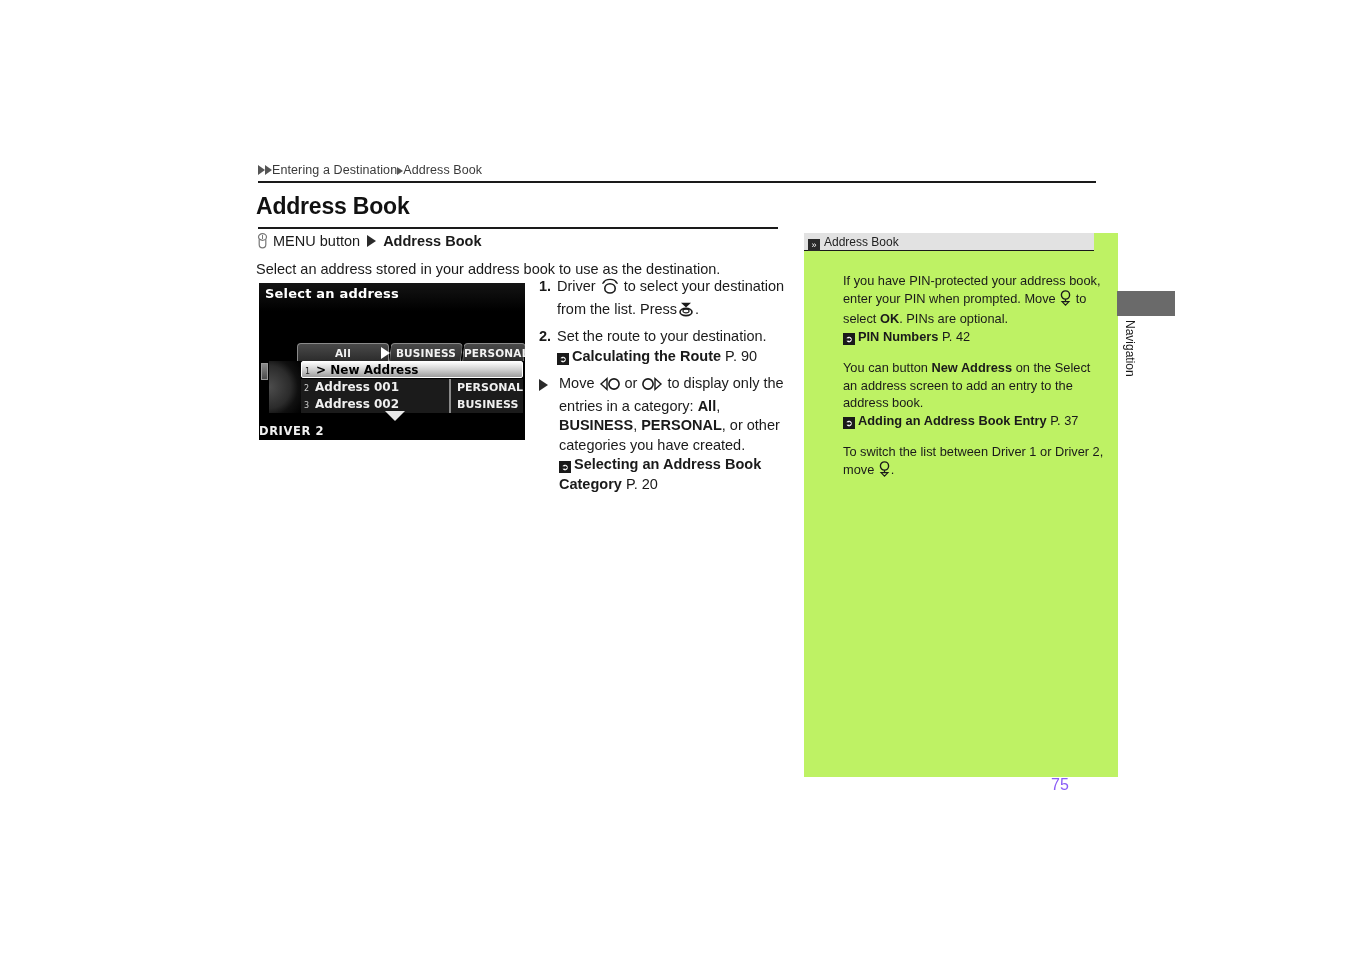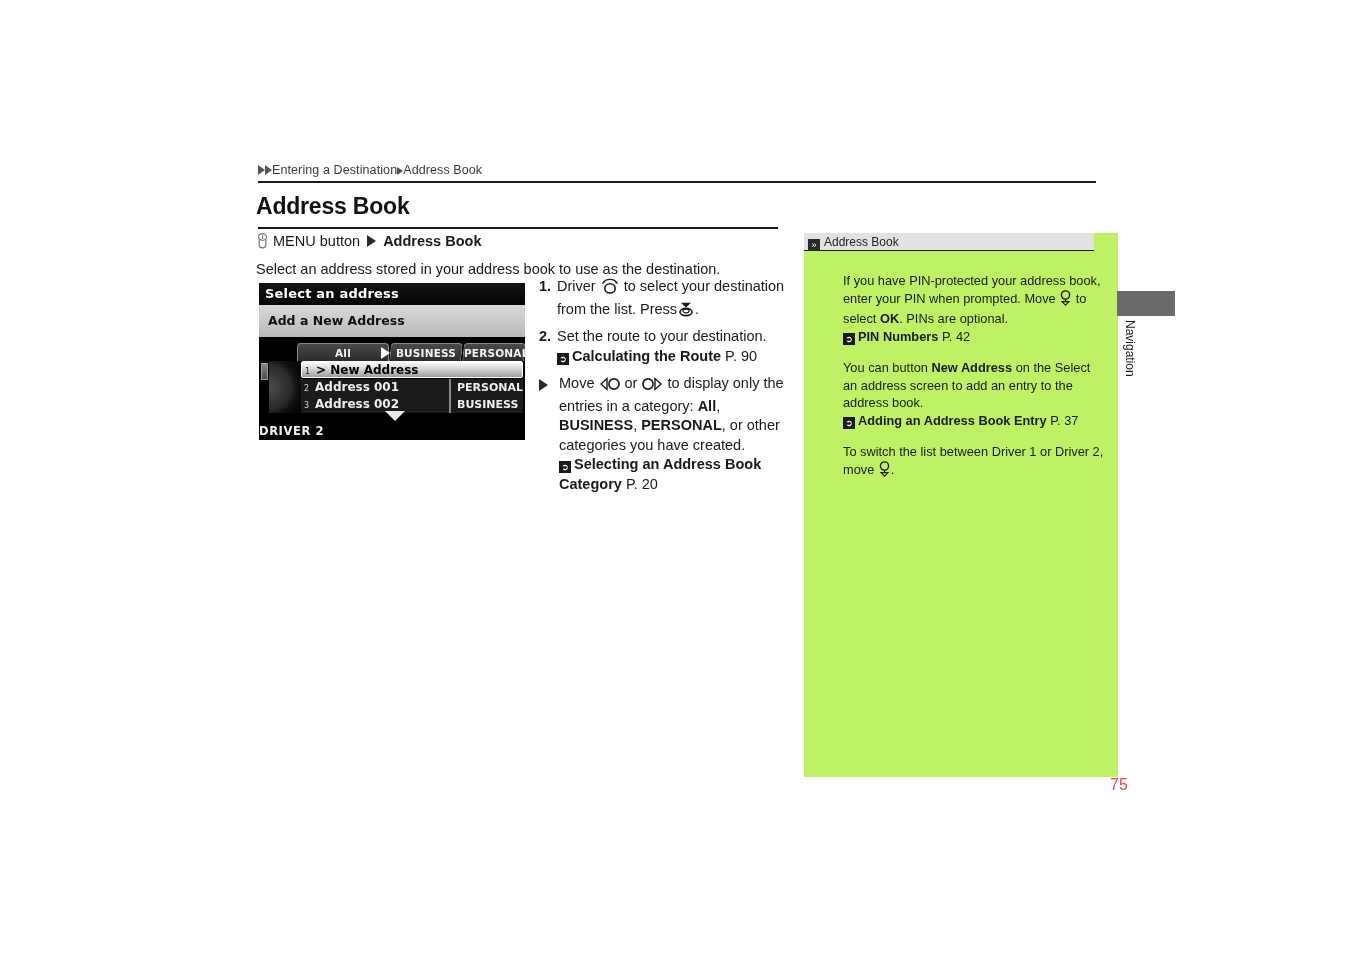--- a/index.html
+++ b/index.html
@@ -376,24 +376,24 @@
     transform: rotate(90deg);
     transform-origin: left top;
     position: absolute;
     left: 26px; top: 0;
     white-space: nowrap;
   }
 
   
   #pagenum {
     position: absolute;
-    left: 1110px;
+    left: 1051px;
     top: 776px;
     font-size: 16px;
-    color: #ef4444;
+    color: #8b5cf6;
   }
 </style>
 </head>
 <body>
 
 <div id="page">
 
   <div id="header">
     <span class="crumbtext"><span class="tri"></span><span class="tri"></span><span>Entering a Destination</span><span class="tri sm"></span><span>Address Book</span></span>
   </div>
@@ -411,21 +411,20 @@
           </svg></span>
       <span>MENU button</span>
       <span class="tri" style="border-left-color:#2a2a2a;border-left-width:9px;border-top-width:6px;border-bottom-width:6px;vertical-align:-1px;margin:0 3px;"></span>
       <span class="b">Address Book</span>
     </div>
     <div class="intro">Select an address stored in your address book to use as the destination.</div>
   </div>
 
   <div id="navshot">
     <div id="ns-title">Select an address</div>
-    <div id="ns-newaddr">Add a New Address</div>
 
     <div id="ns-tabs">
       <div class="ns-tab" id="tab-all"><span>All</span></div>
       <div class="ns-tab" id="tab-bus"><span>BUSINESS</span></div>
       <div class="ns-tab" id="tab-per"><span>PERSONAL</span></div>
     </div>
     <div id="tabarrow"></div>
 
     <div id="ns-list"></div>
     <div id="ns-dial"></div>

